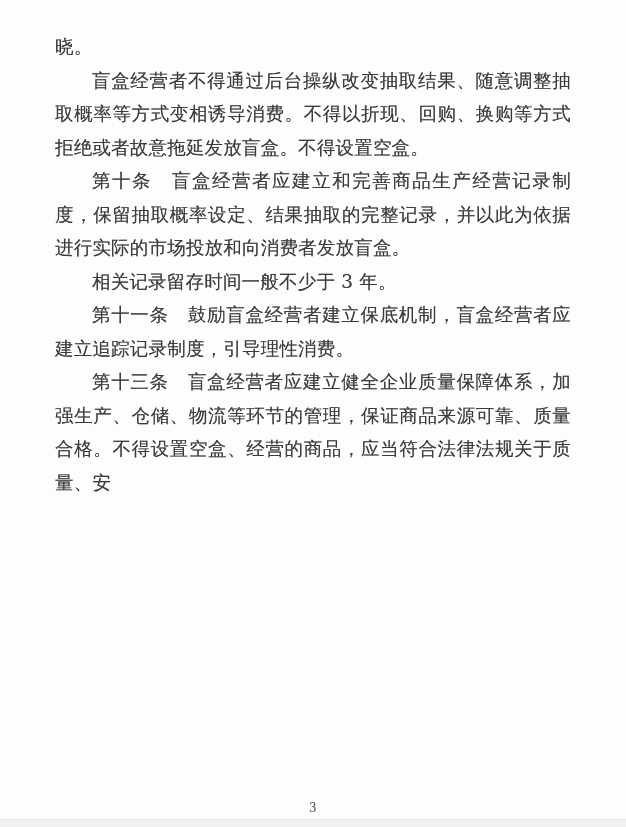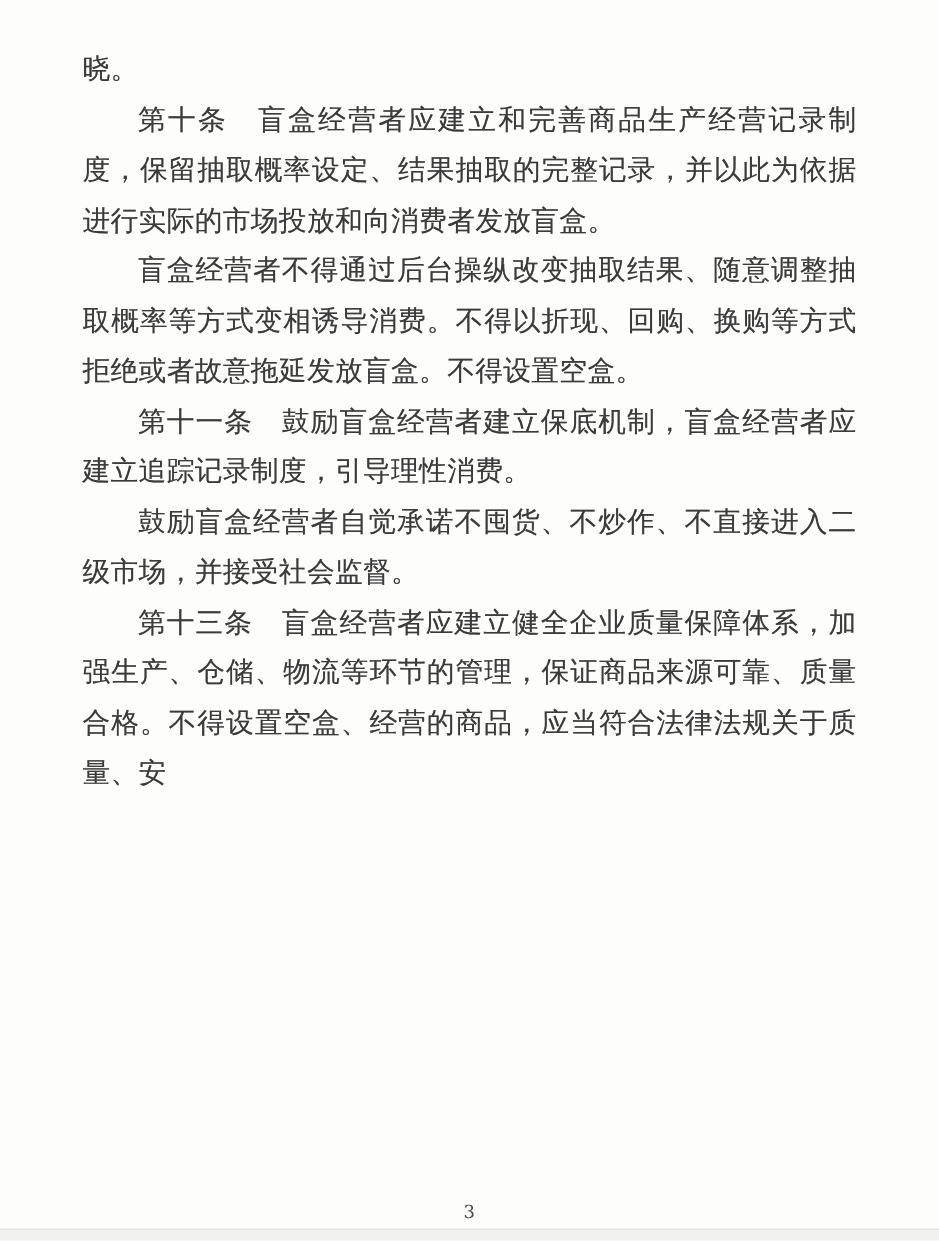--- a/index.html
+++ b/index.html
@@ -64,28 +64,28 @@
   }
 </style>
 </head>
 <body>
 
 <div class="page">
   <div class="doc-body">
 
       <p class="para no-indent">晓。</p>
 
+      <p class="para">盲盒经营者不得通过后台操纵改变抽取结果、随意调整抽取概率等方式变相诱导消费。不得以折现、回购、换购等方式拒绝或者故意拖延发放盲盒。不得设置空盒。</p>
+
       <p class="para">第十条　盲盒经营者应建立和完善商品生产经营记录制度，保留抽取概率设定、结果抽取的完整记录，并以此为依据进行实际的市场投放和向消费者发放盲盒。</p>
 
-      <p class="para">盲盒经营者不得通过后台操纵改变抽取结果、随意调整抽取概率等方式变相诱导消费。不得以折现、回购、换购等方式拒绝或者故意拖延发放盲盒。不得设置空盒。</p>
 
-
+      <p class="para">相关记录留存时间一般不少于 3 年。</p>
 
       <p class="para">第十一条　鼓励盲盒经营者建立保底机制，盲盒经营者应建立追踪记录制度，引导理性消费。</p>
 
-      <p class="para">鼓励盲盒经营者自觉承诺不囤货、不炒作、不直接进入二级市场，并接受社会监督。</p>
 
 
       <p class="para">第十三条　盲盒经营者应建立健全企业质量保障体系，加强生产、仓储、物流等环节的管理，保证商品来源可靠、质量合格。不得设置空盒、经营的商品，应当符合法律法规关于质量、安</p>
     </div>
   <div class="pagenum">3</div>
   <div class="scan-strip"></div>
 </div>
 
 </body></html>

